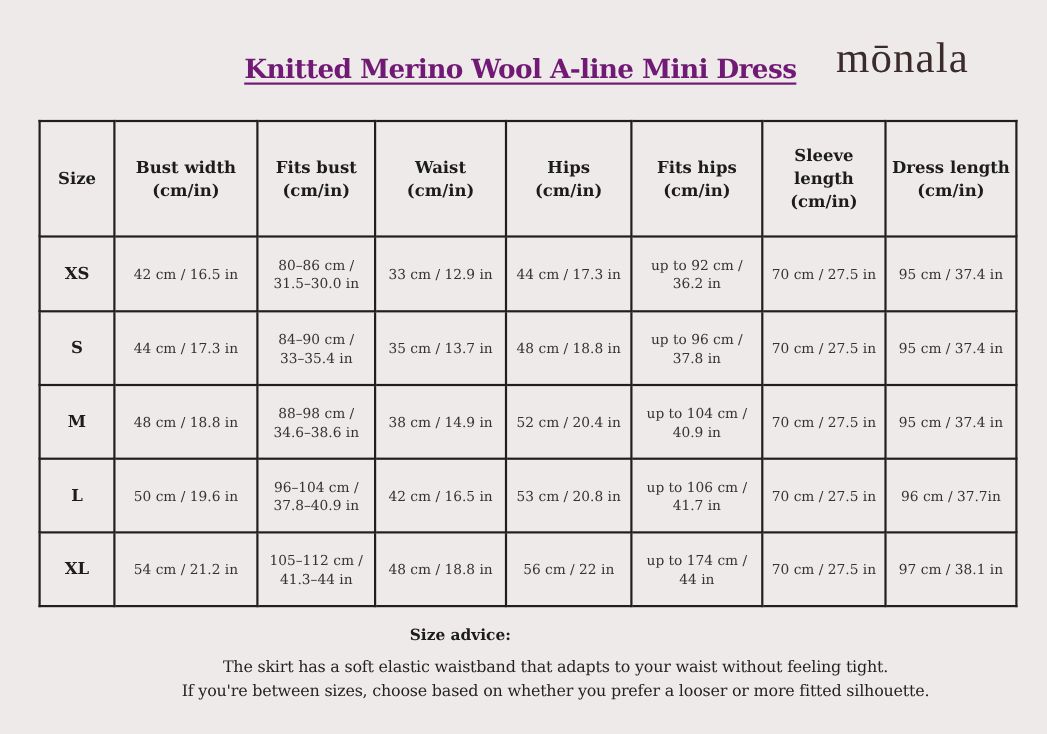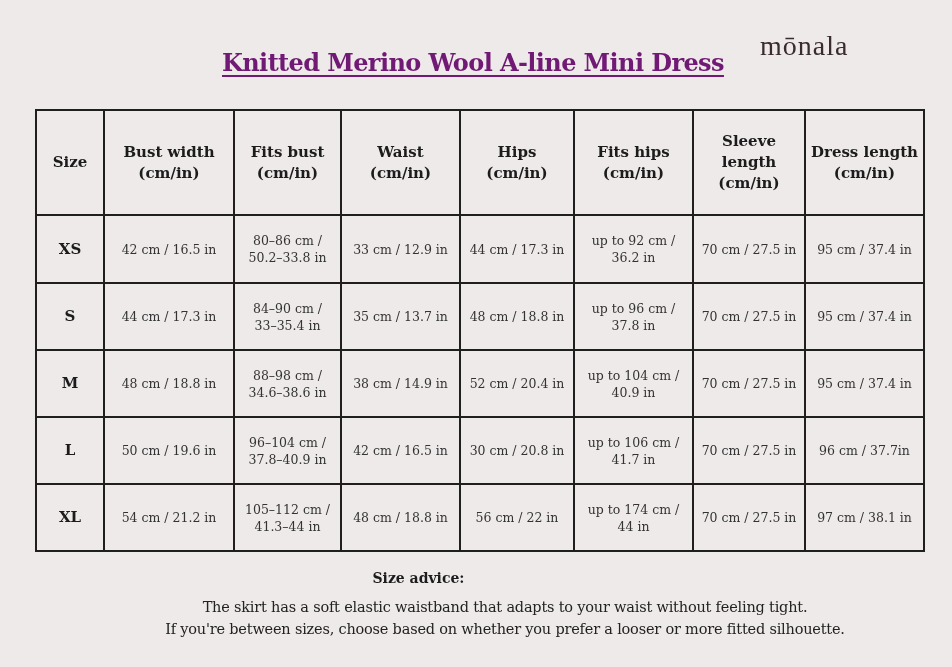--- a/index.html
+++ b/index.html
@@ -21,21 +21,21 @@
       text-decoration: underline;
       text-underline-offset: 4px;
       text-decoration-thickness: 2px;
       color: #701a75;
       white-space: nowrap;
     }
     .brand {
       position: absolute;
       left: 760px; top: 30px;
       font-family: "Liberation Serif", serif;
-      font-size: 28px;
+      font-size: 39px;
       letter-spacing: 1px;
       color: #3a2c2c;
     }
     table.size {
       position: absolute;
       left: 35px; top: 109px;
       border-collapse: collapse;
       table-layout: fixed;
       width: 888px;
     }
@@ -110,21 +110,21 @@
       <th><span>Hips</span><br><span>(cm/in)</span></th>
       <th><span>Fits hips</span><br><span>(cm/in)</span></th>
       <th><span>Sleeve</span><br><span>length</span><br><span>(cm/in)</span></th>
       <th><span>Dress length</span><br><span>(cm/in)</span></th>
     </tr>
   </thead>
   <tbody>
     <tr class="r1">
       <td class="sz">XS</td>
       <td>42 cm / 16.5 in</td>
-      <td><span>80–86 cm /</span><br><span>50.2–33.8 in</span></td>
+      <td><span>80–86 cm /</span><br><span>31.5–30.0 in</span></td>
       <td>33 cm / 12.9 in</td>
       <td>44 cm / 17.3 in</td>
       <td><span>up to 92 cm /</span><br><span>36.2 in</span></td>
       <td>70 cm / 27.5 in</td>
       <td>95 cm / 37.4 in</td>
     </tr>
     <tr class="r">
       <td class="sz">S</td>
       <td>44 cm / 17.3 in</td>
       <td><span>84–90 cm /</span><br><span>33–35.4 in</span></td>
@@ -142,21 +142,21 @@
       <td>52 cm / 20.4 in</td>
       <td><span>up to 104 cm /</span><br><span>40.9 in</span></td>
       <td>70 cm / 27.5 in</td>
       <td>95 cm / 37.4 in</td>
     </tr>
     <tr class="r">
       <td class="sz">L</td>
       <td>50 cm / 19.6 in</td>
       <td><span>96–104 cm /</span><br><span>37.8–40.9 in</span></td>
       <td>42 cm / 16.5 in</td>
-      <td>30 cm / 20.8 in</td>
+      <td>53 cm / 20.8 in</td>
       <td><span>up to 106 cm /</span><br><span>41.7 in</span></td>
       <td>70 cm / 27.5 in</td>
       <td>96 cm / 37.7in</td>
     </tr>
     <tr class="r">
       <td class="sz">XL</td>
       <td>54 cm / 21.2 in</td>
       <td><span>105–112 cm /</span><br><span>41.3–44 in</span></td>
       <td>48 cm / 18.8 in</td>
       <td>56 cm / 22 in</td>

